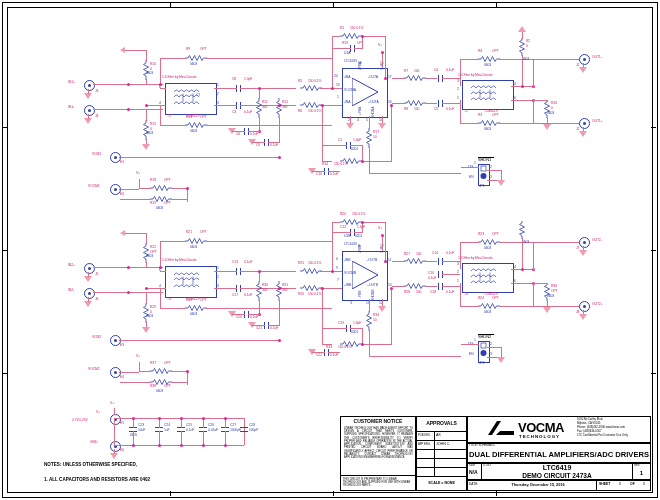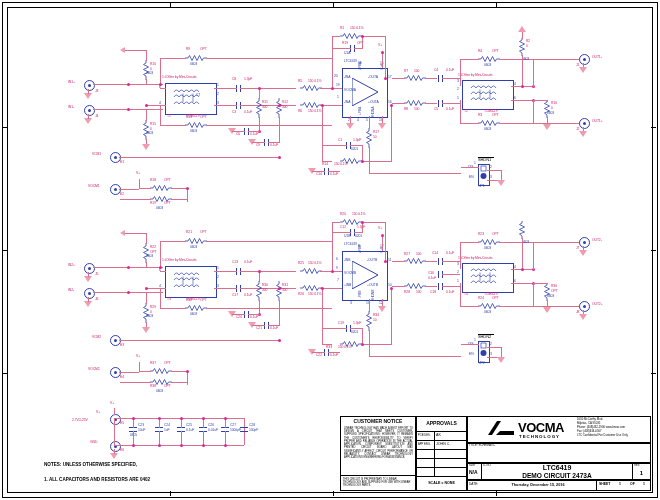--- a/index.html
+++ b/index.html
@@ -1149,20 +1149,21 @@
   <div class="ltlogo" style="left:518px;top:420px;font-size:13px">VOCMA</div>
   <div class="ltlogo" style="left:519px;top:434px;font-size:4.4px;letter-spacing:1px">TECHNOLOGY</div>
   <div class="tbt" style="left:577px;top:418px;font-size:2.8px">1630 McCarthy Blvd.</div>
   <div class="tbt" style="left:577px;top:422px;font-size:2.8px">Milpitas, CA 95035</div>
   <div class="tbt" style="left:577px;top:426px;font-size:2.8px">Phone: (408)432-1900   www.linear.com</div>
   <div class="tbt" style="left:577px;top:430px;font-size:2.8px">Fax: (408)434-0507</div>
   <div class="tbt" style="left:577px;top:434px;font-size:2.8px">LTC Confidential For Customer Use Only</div>
 
   <div class="tb" style="left:467px;top:443px;width:184px;height:20px"></div>
   <div class="tbt" style="left:469px;top:444px;font-size:2.9px">TITLE:  SCHEMATIC</div>
+  <div class="tbt bold c" style="left:468px;top:451px;width:182px;font-size:7.6px">DUAL DIFFERENTIAL AMPLIFIERS/ADC DRIVERS</div>
 
   <div class="tb" style="left:467px;top:463px;width:184px;height:17px"></div>
   <div class="tickv" style="left:481px;top:463px;height:17px"></div>
   <div class="tickv" style="left:632px;top:463px;height:17px"></div>
   <div class="tbt" style="left:469px;top:464px;font-size:2.7px">SIZE</div>
   <div class="tbt bold" style="left:469px;top:470px;font-size:5px">N/A</div>
   <div class="tbt" style="left:483px;top:464px;font-size:2.7px">IC NO.</div>
   <div class="tbt bold c" style="left:483px;top:464px;width:148px;font-size:7px">LTC6419</div>
   <div class="tbt bold c" style="left:483px;top:472px;width:148px;font-size:6.6px">DEMO CIRCUIT 2473A</div>
   <div class="tbt" style="left:634px;top:464px;font-size:2.7px">REV.</div>

